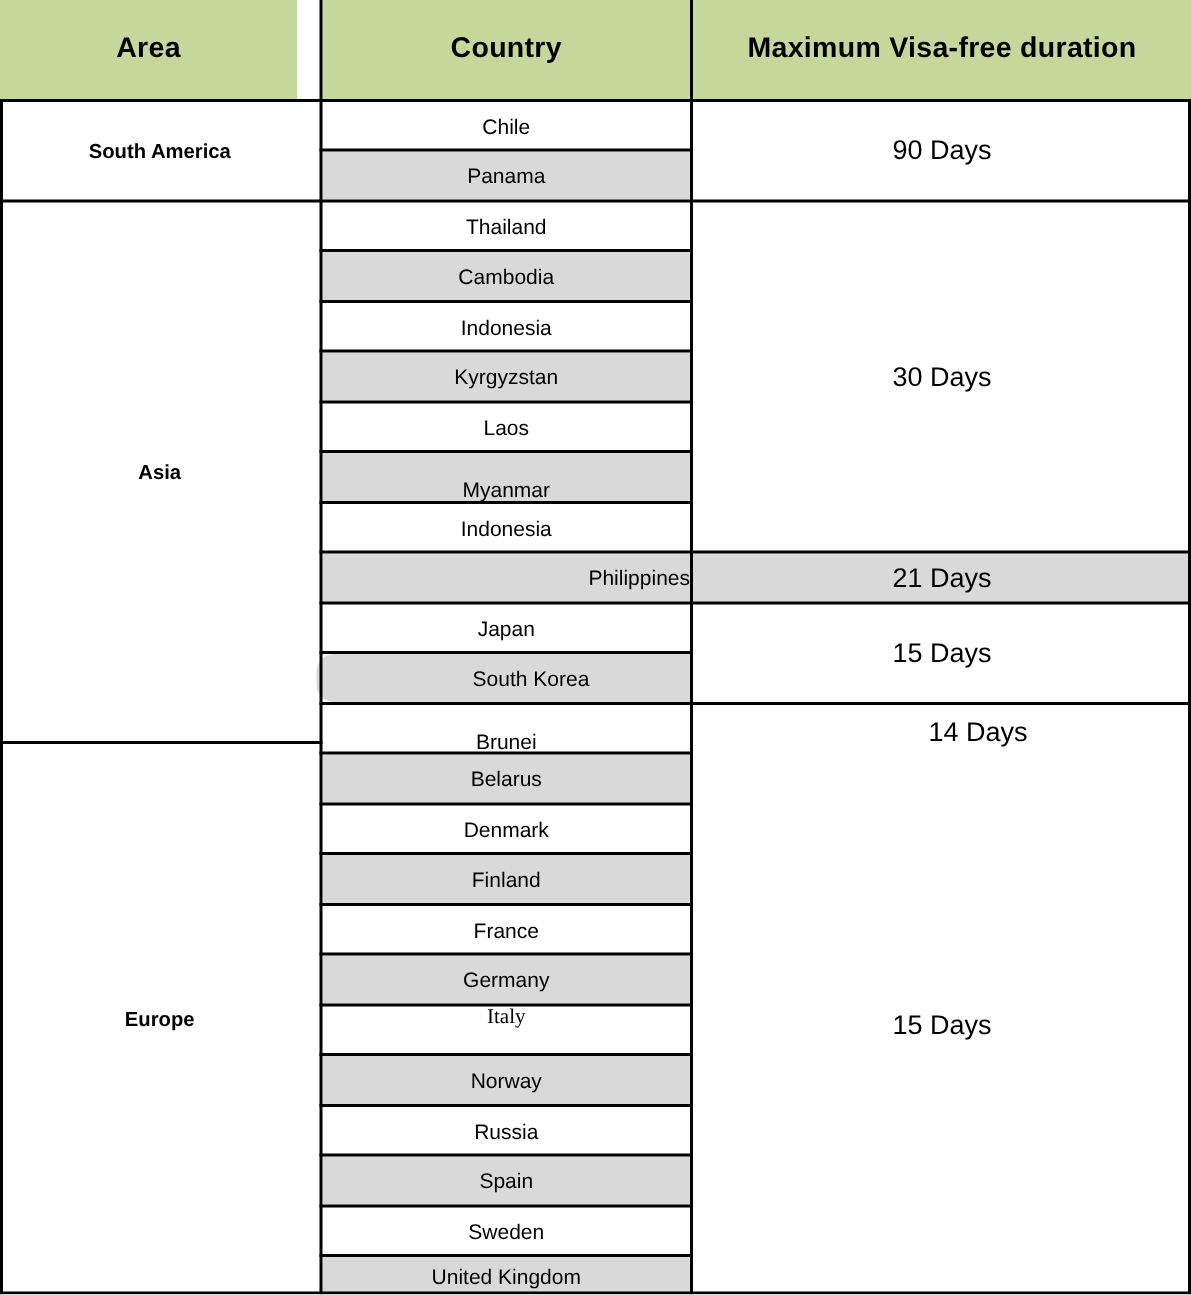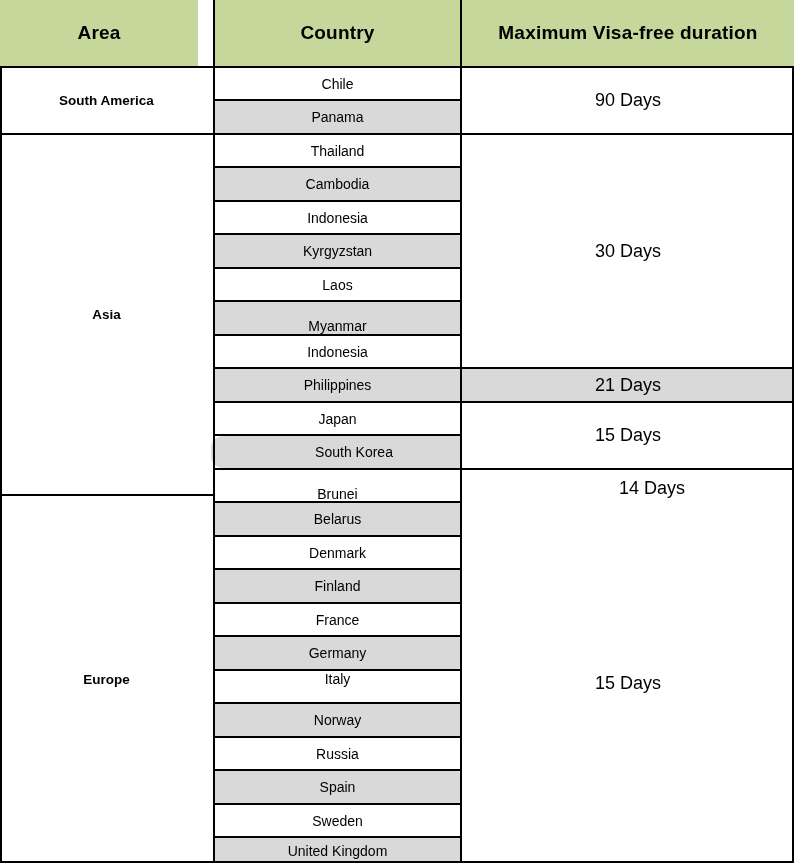--- a/index.html
+++ b/index.html
@@ -115,21 +115,21 @@
   </div>
   <div class="cell country white" style="left:215px; top:269px; width:245px; height:31px;">
     <span>Laos</span>
   </div>
   <div class="cell country gray" style="left:215px; top:302px; width:245px; height:48px;">
     <span>Myanmar</span>
   </div>
   <div class="cell country white" style="left:215px; top:336px; width:245px; height:31px;">
     <span>Indonesia</span>
   </div>
-  <div class="cell country gray" style="left:215px; top:369px; width:245px; height:32px;">
+  <div class="cell country gray" style="left:215px; top:369px; width:245px; height:32px;justify-content:flex-end;">
     <span>Philippines</span>
   </div>
   <div class="cell country white" style="left:215px; top:403px; width:245px; height:31px;">
     <span>Japan</span>
   </div>
   <div class="cell country gray" style="left:211px; top:436px; width:286px; height:32px;border-radius:12px;">
     <span>South Korea</span>
   </div>
   <div class="cell country white" style="left:215px; top:470px; width:245px; height:48px;">
     <span>Brunei</span>
@@ -142,21 +142,21 @@
   </div>
   <div class="cell country gray" style="left:215px; top:570px; width:245px; height:32px;">
     <span>Finland</span>
   </div>
   <div class="cell country white" style="left:215px; top:604px; width:245px; height:31px;">
     <span>France</span>
   </div>
   <div class="cell country gray" style="left:215px; top:637px; width:245px; height:32px;">
     <span>Germany</span>
   </div>
-  <div class="cell country white" style="left:215px; top:671px; width:245px; height:16px;">
+  <div class="cell country white" style="left:215px; top:671px; width:245px; height:16px;font-family:Liberation Serif, serif;">
     <span>Italy</span>
   </div>
   <div class="cell country gray" style="left:215px; top:704px; width:245px; height:32px;">
     <span>Norway</span>
   </div>
   <div class="cell country white" style="left:215px; top:738px; width:245px; height:31px;">
     <span>Russia</span>
   </div>
   <div class="cell country gray" style="left:215px; top:771px; width:245px; height:32px;">
     <span>Spain</span>

